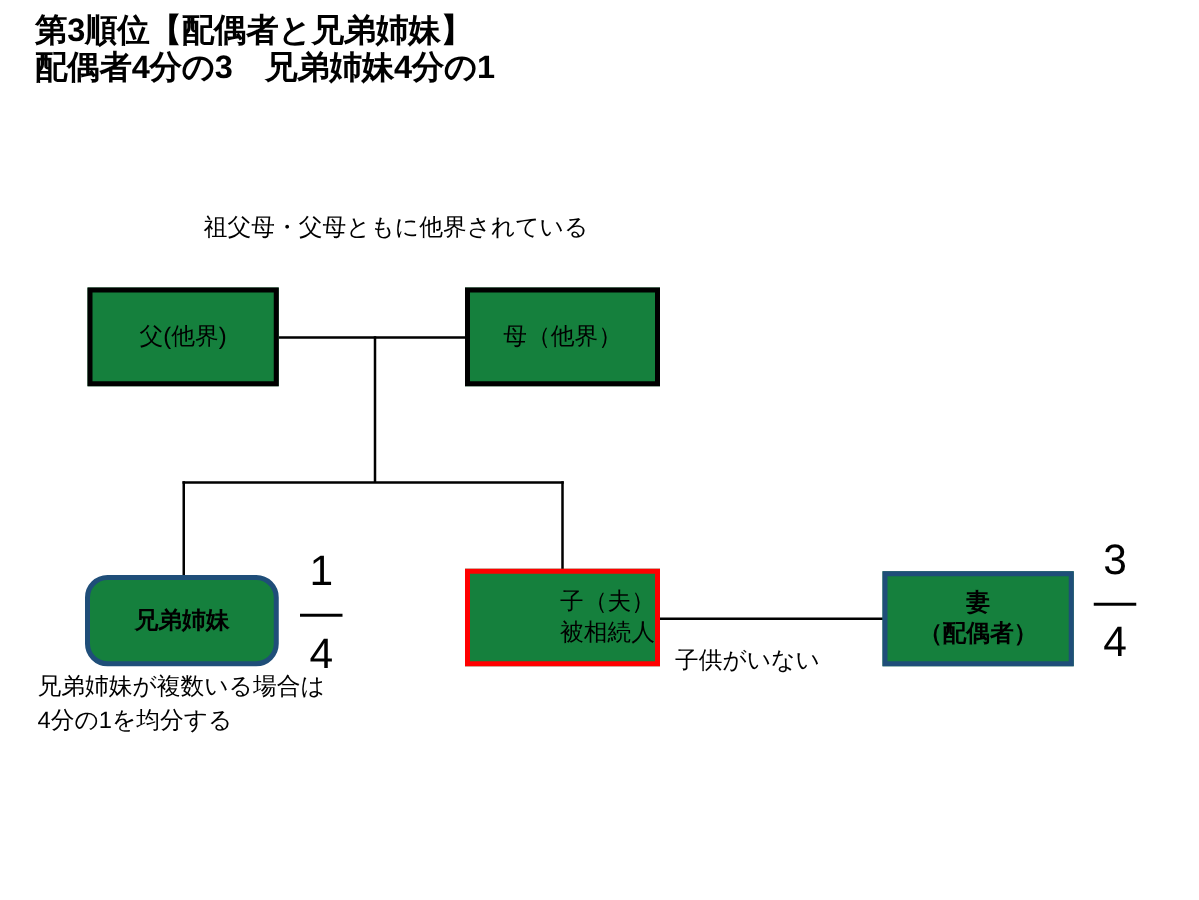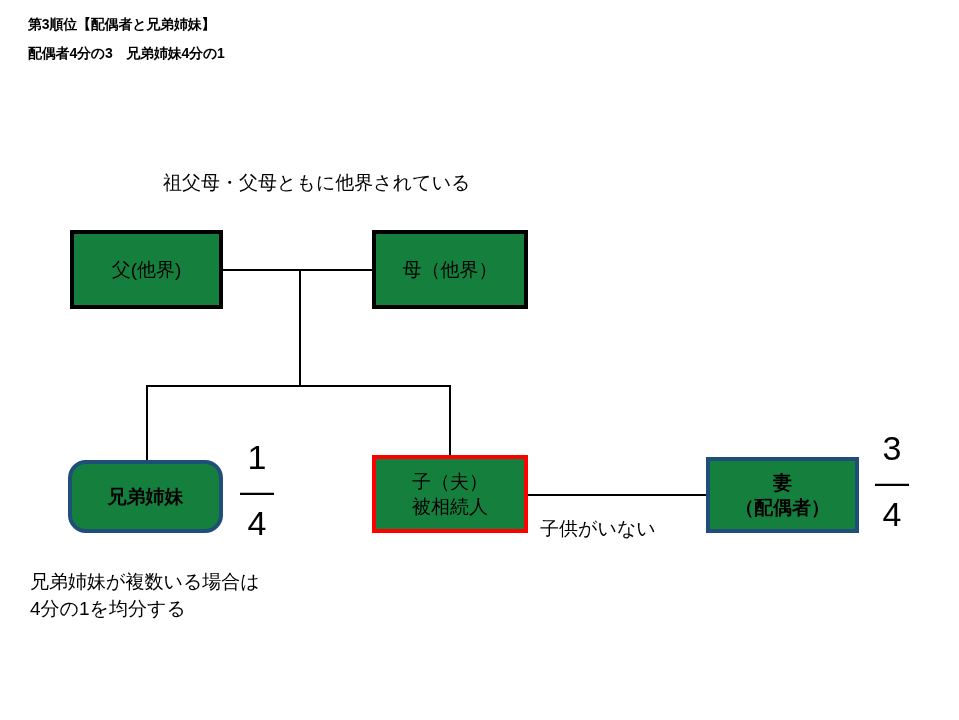--- a/index.html
+++ b/index.html
@@ -19,58 +19,58 @@
     overflow: hidden;
   }
 
   
   .heading {
     position: absolute;
     left: 28px;
     top: 10px;
     width: 900px;
     font-weight: bold;
-    font-size: 14px;
+    font-size: 26px;
     line-height: 29px;
     letter-spacing: -0.2px;
     white-space: nowrap;
   }
   .heading div { white-space: nowrap; }
 
   
   .note {
     position: absolute;
     font-size: 19px;
     line-height: 27px;
     white-space: nowrap;
   }
   #note-grandparents { left: 124px; top: 169px; margin-left: 39px; }
   #note-nochild      { left: 540px; top: 515px; }
-  #note-siblings     { left: 30px;  top: 568px; }
+  #note-siblings     { left: 30px;  top: 536px; }
 
   
   .box {
     position: absolute;
     box-sizing: border-box;
     background: #15803d;
     display: flex;
     align-items: center;
     justify-content: center;
     text-align: center;
     font-size: 19px;
     line-height: 25px;
   }
   .box-black { border: 4px solid #000000; }
   .box-blue  { border: 4px solid #1F4E79; }
   .box-red   { border: 4px solid #FF0000; }
 
   #box-father { left: 70px;  top: 230px; width: 153px; height: 79px; }
   #box-mother { left: 372px; top: 230px; width: 156px; height: 79px; }
   #box-sibling{ left: 68px;  top: 460px; width: 155px; height: 73px; font-weight: bold; border-radius: 18px; }
-  #box-decedent{left: 372px; top: 455px; width: 156px; height: 78px; }
+  #box-decedent{left: 372px; top: 455px; width: 156px; height: 78px; justify-content: flex-end; }
   #box-wife   { left: 706px; top: 457px; width: 153px; height: 76px; font-weight: bold; }
 
   
   .line { position: absolute; background: #000000; }
   .h { height: 2px; }
   .v { width: 2px; }
 
   
   #ln-parents-h   { left: 223px; top: 269px; width: 149px; }
   

